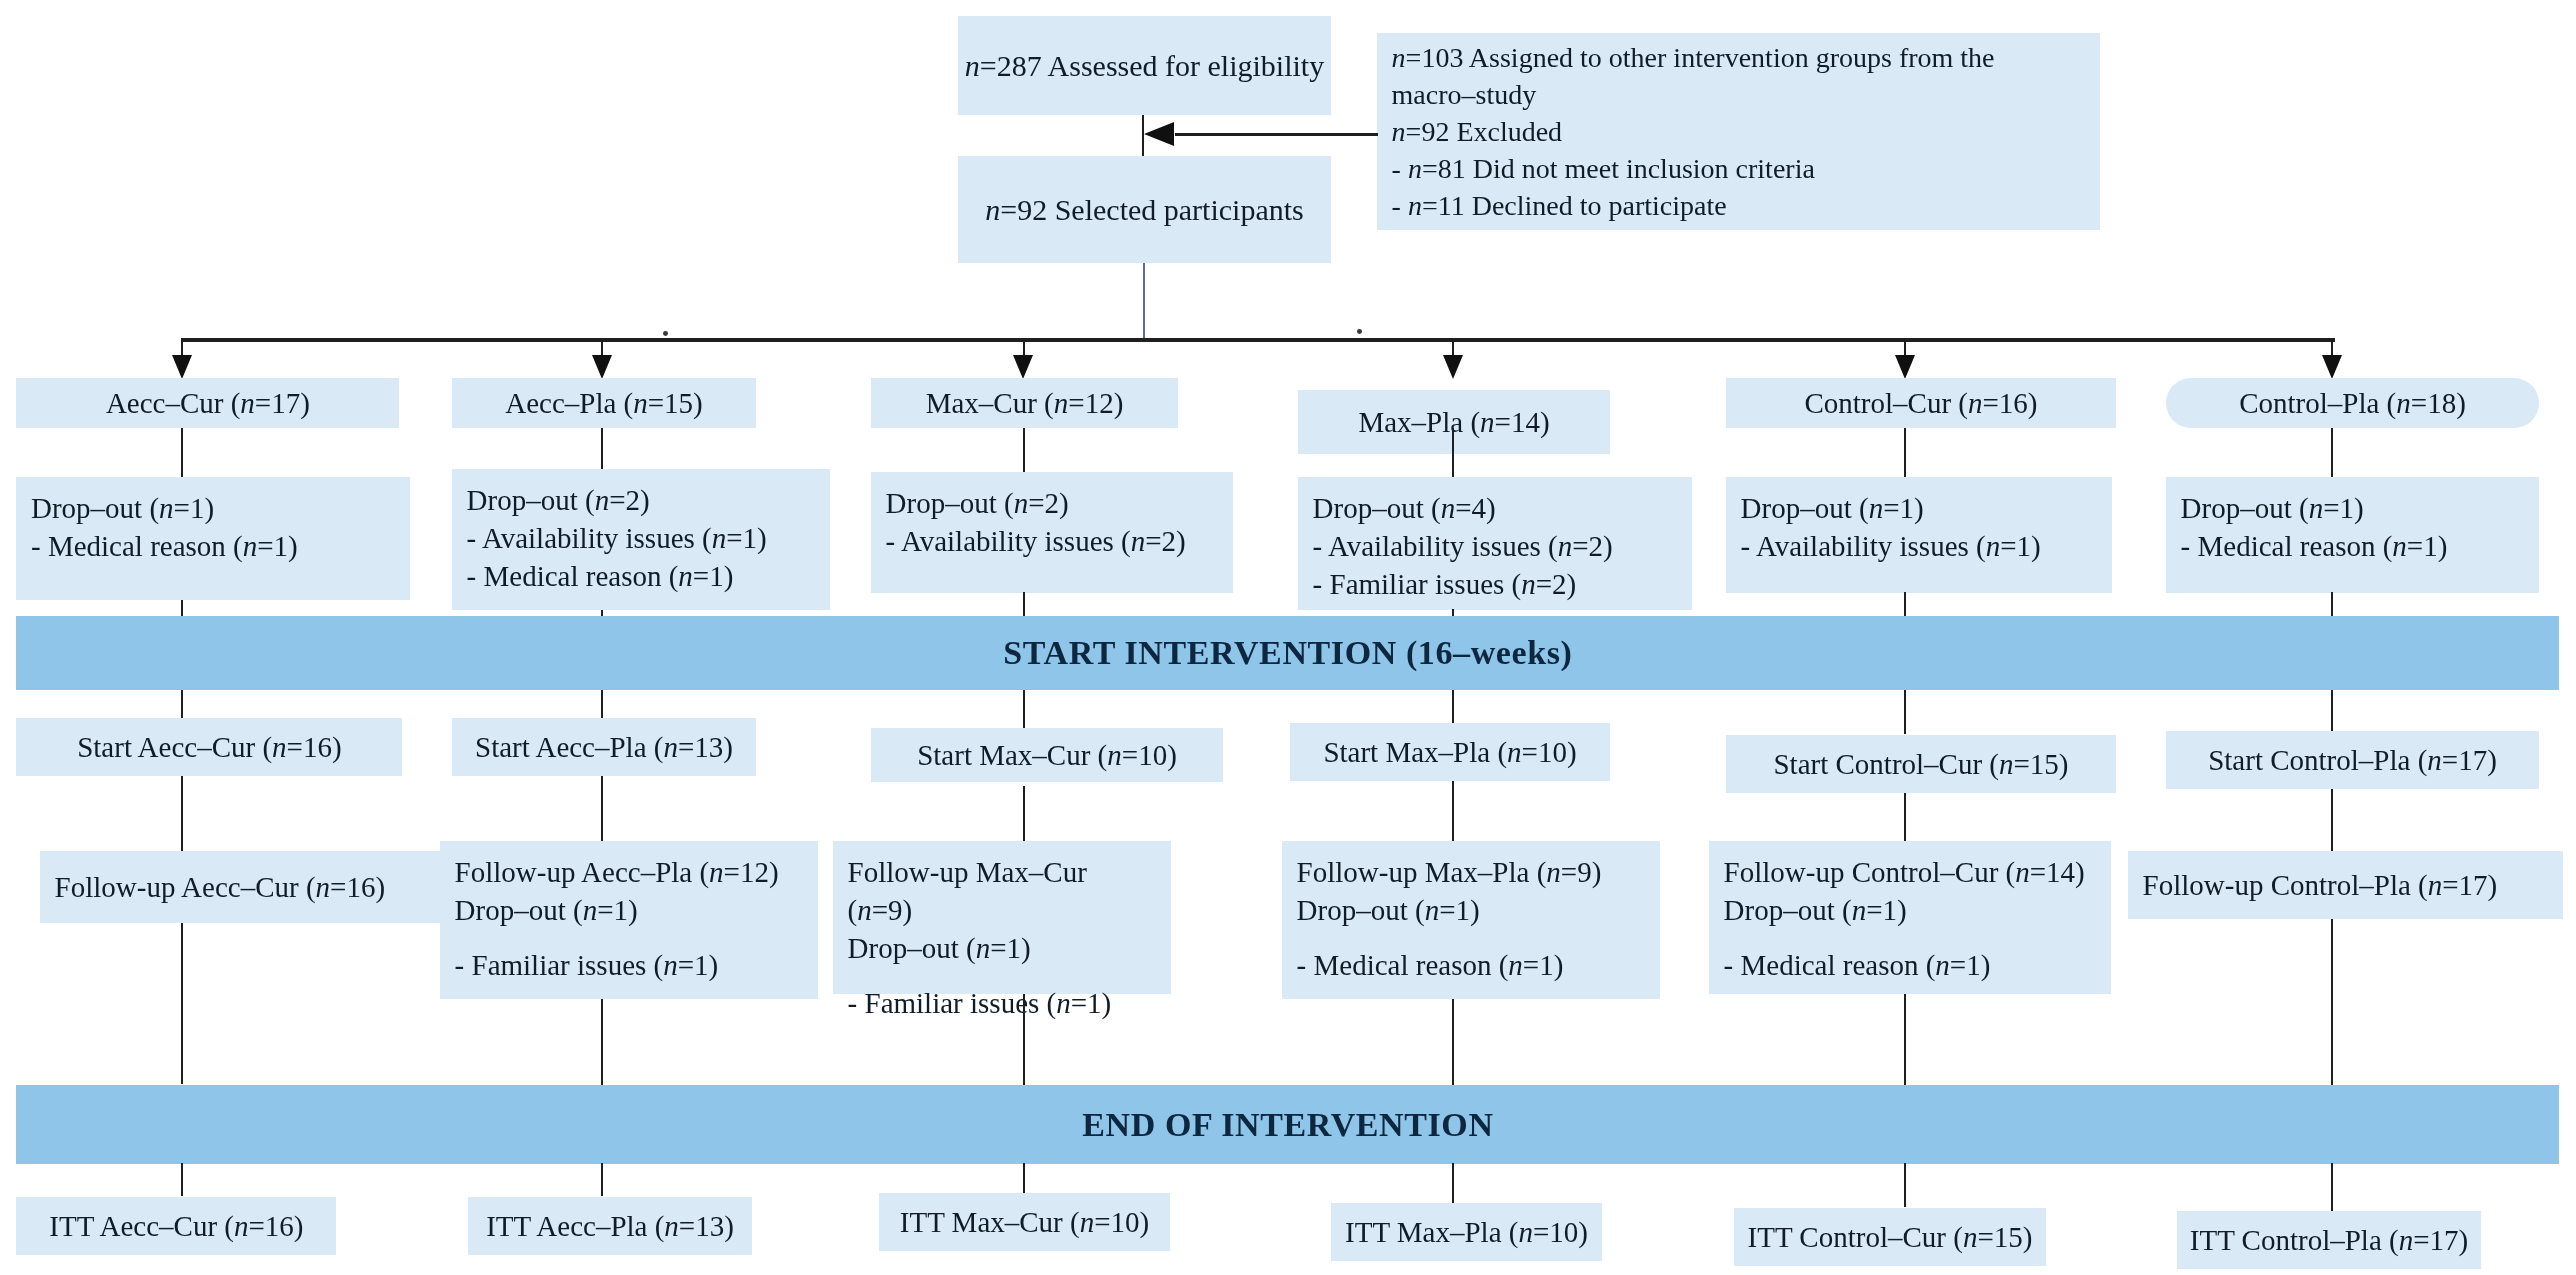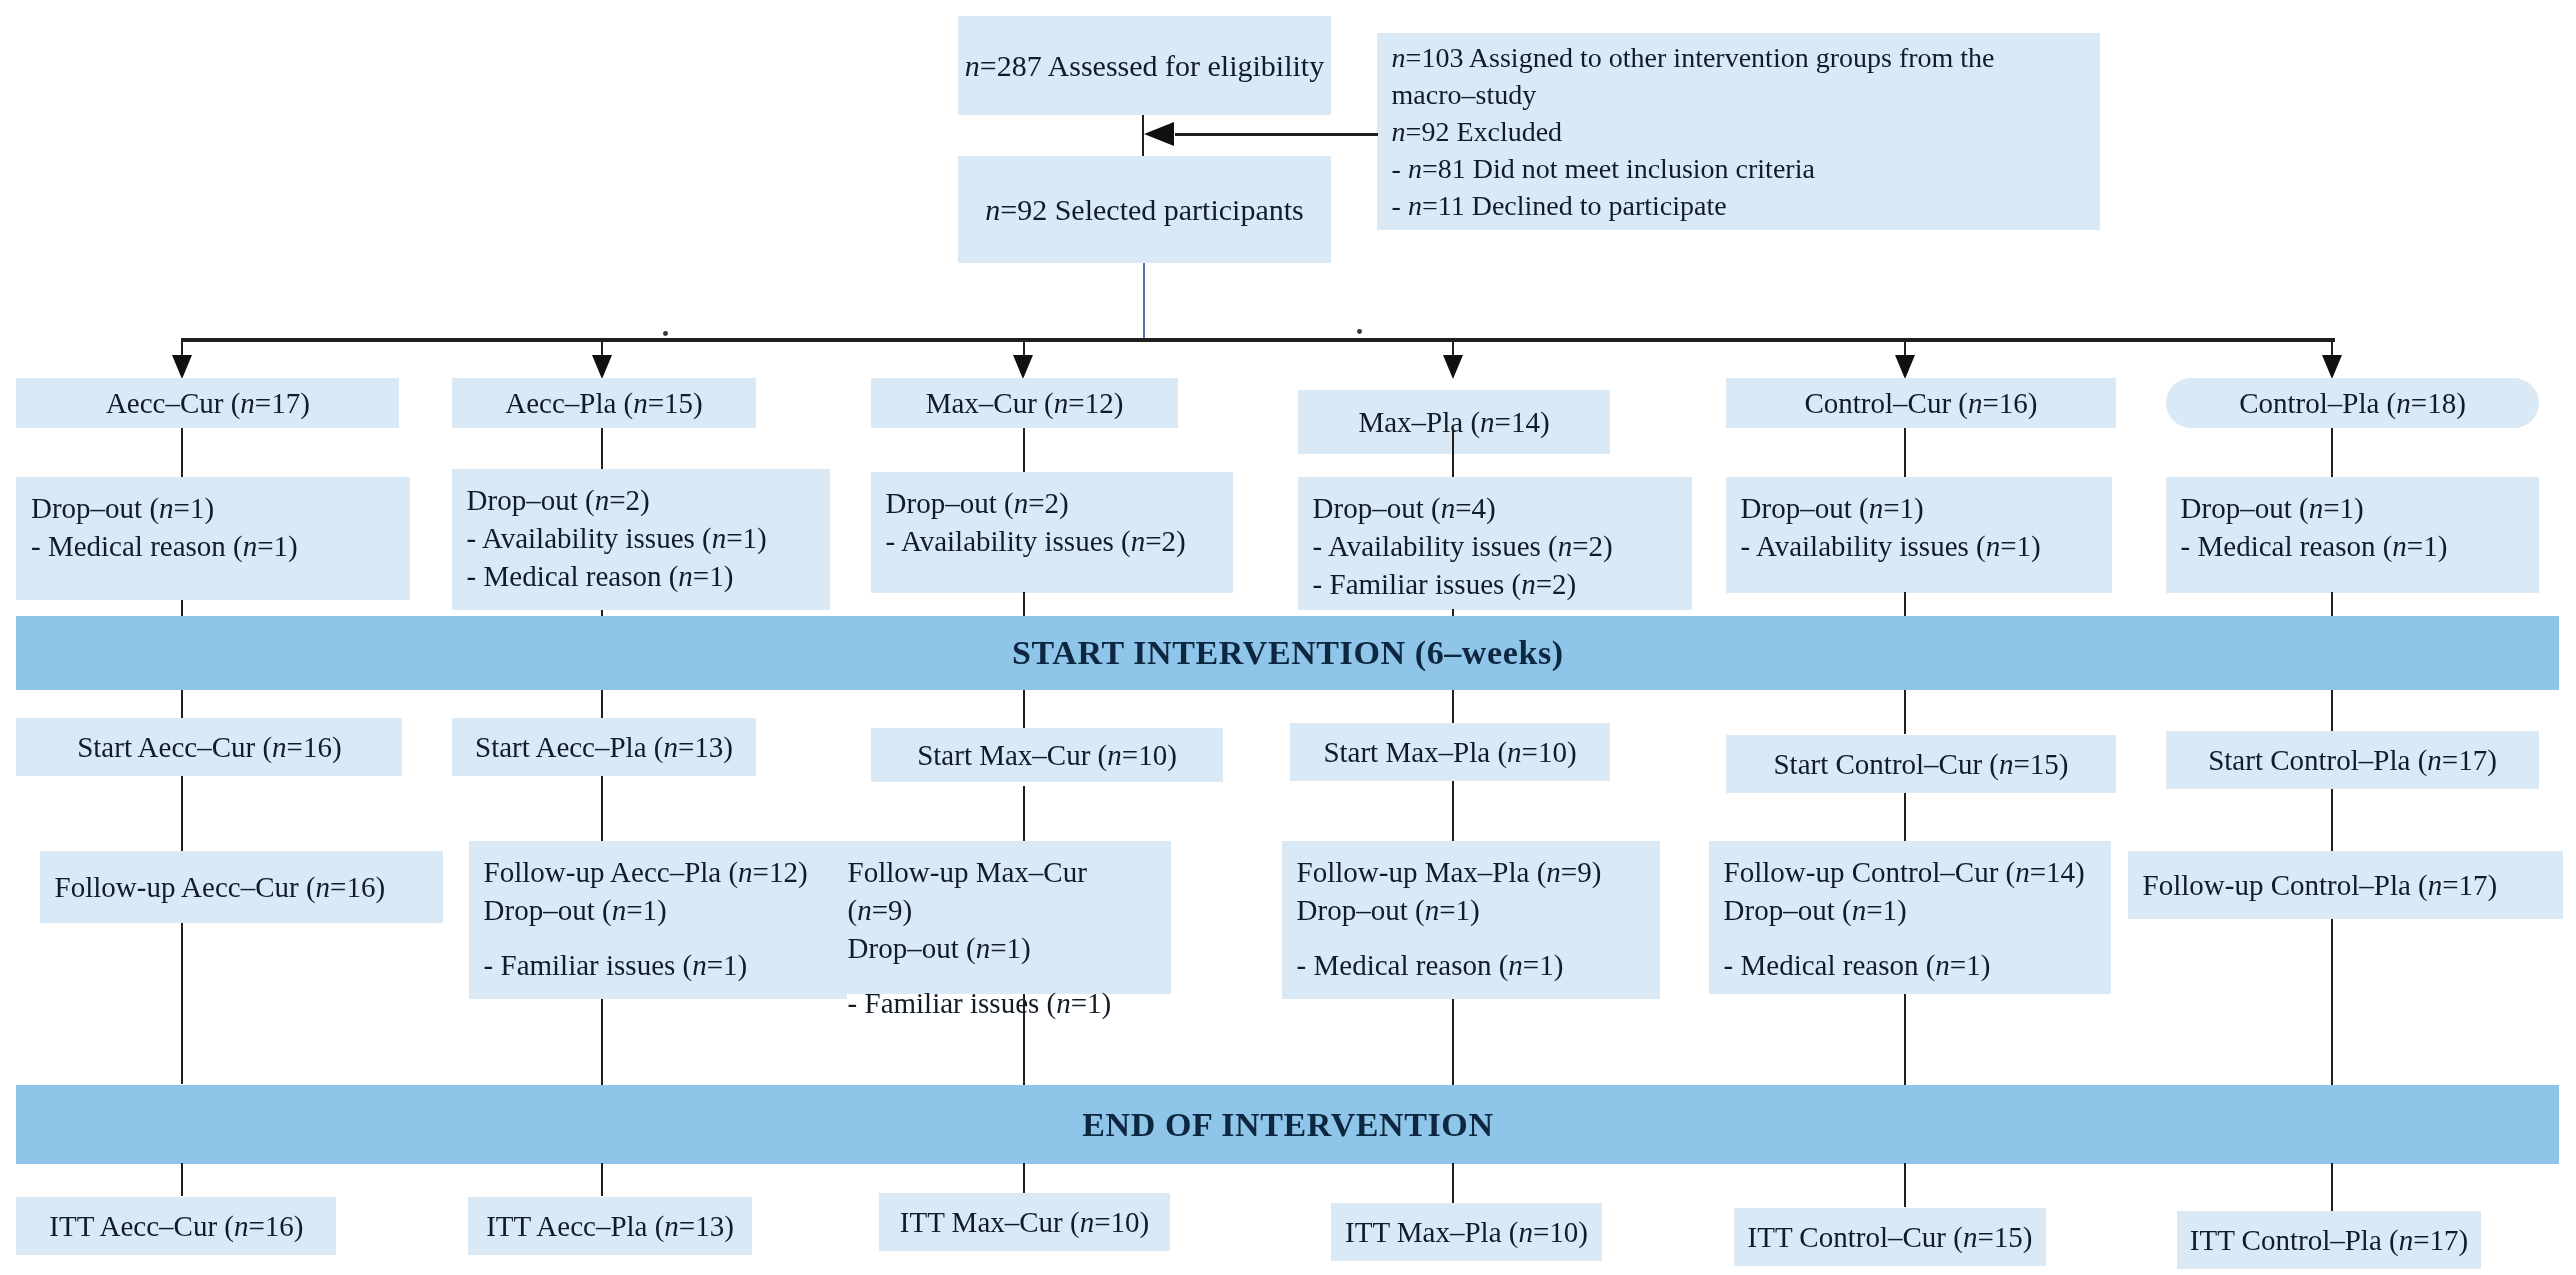--- a/index.html
+++ b/index.html
@@ -102,21 +102,21 @@
     <div>- Medical reason (<i>n</i>=1)</div>
   </div>
 
   <div class="v" style="left:181px;top:600px;height:16.4px;"></div>
   <div class="v" style="left:601px;top:610px;height:6px;"></div>
   <div class="v" style="left:1023px;top:592px;height:24px;"></div>
   <div class="v" style="left:1452px;top:609px;height:6.7px;"></div>
   <div class="v" style="left:1904px;top:592px;height:24px;"></div>
   <div class="v" style="left:2331px;top:592px;height:24px;"></div>
 
-  <div class="banner" style="top:616px;height:74px;">START INTERVENTION (6–weeks)</div>
+  <div class="banner" style="top:616px;height:74px;">START INTERVENTION (16–weeks)</div>
 
   <div class="v" style="left:181px;top:690px;height:28px;"></div>
   <div class="v" style="left:601px;top:690px;height:28px;"></div>
   <div class="v" style="left:1023px;top:690px;height:38px;"></div>
   <div class="v" style="left:1452px;top:690px;height:33px;"></div>
   <div class="v" style="left:1904px;top:690px;height:44px;"></div>
   <div class="v" style="left:2331px;top:690px;height:41px;"></div>
 
   <div class="box c" style="left:16.4px;top:718px;width:386px;height:58px;">Start Aecc–Cur (<i>n</i>=16)</div>
   <div class="box c" style="left:452px;top:718px;width:304px;height:58px;">Start Aecc–Pla (<i>n</i>=13)</div>
@@ -128,21 +128,21 @@
   <div class="v" style="left:181px;top:776px;height:75px;"></div>
   <div class="v" style="left:601px;top:776px;height:65px;"></div>
   <div class="v" style="left:1023px;top:786px;height:55px;"></div>
   <div class="v" style="left:1452px;top:781px;height:60px;"></div>
   <div class="v" style="left:1904px;top:793px;height:49px;"></div>
   <div class="v" style="left:2331px;top:789px;height:62px;"></div>
 
   <div class="box lc" style="left:8px;top:851px;width:403px;height:72px;margin-left:32px;">
     <div>Follow-up Aecc–Cur (<i>n</i>=16)</div>
   </div>
-  <div class="box l" style="left:469px;top:841px;width:378px;height:158px;">
+  <div class="box l" style="left:440px;top:841px;width:378px;height:158px;">
     <div>Follow-up Aecc–Pla (<i>n</i>=12)</div>
     <div>Drop–out (<i>n</i>=1)</div>
     <div class="gap">- Familiar issues (<i>n</i>=1)</div>
   </div>
   <div class="box l" style="left:833px;top:841px;width:338px;height:153px;">
     <div>Follow-up Max–Cur (<i>n</i>=9)</div>
     <div>Drop–out (<i>n</i>=1)</div>
     <div class="gap">- Familiar issues (<i>n</i>=1)</div>
   </div>
   <div class="box l" style="left:1282px;top:841px;width:378px;height:158px;">

